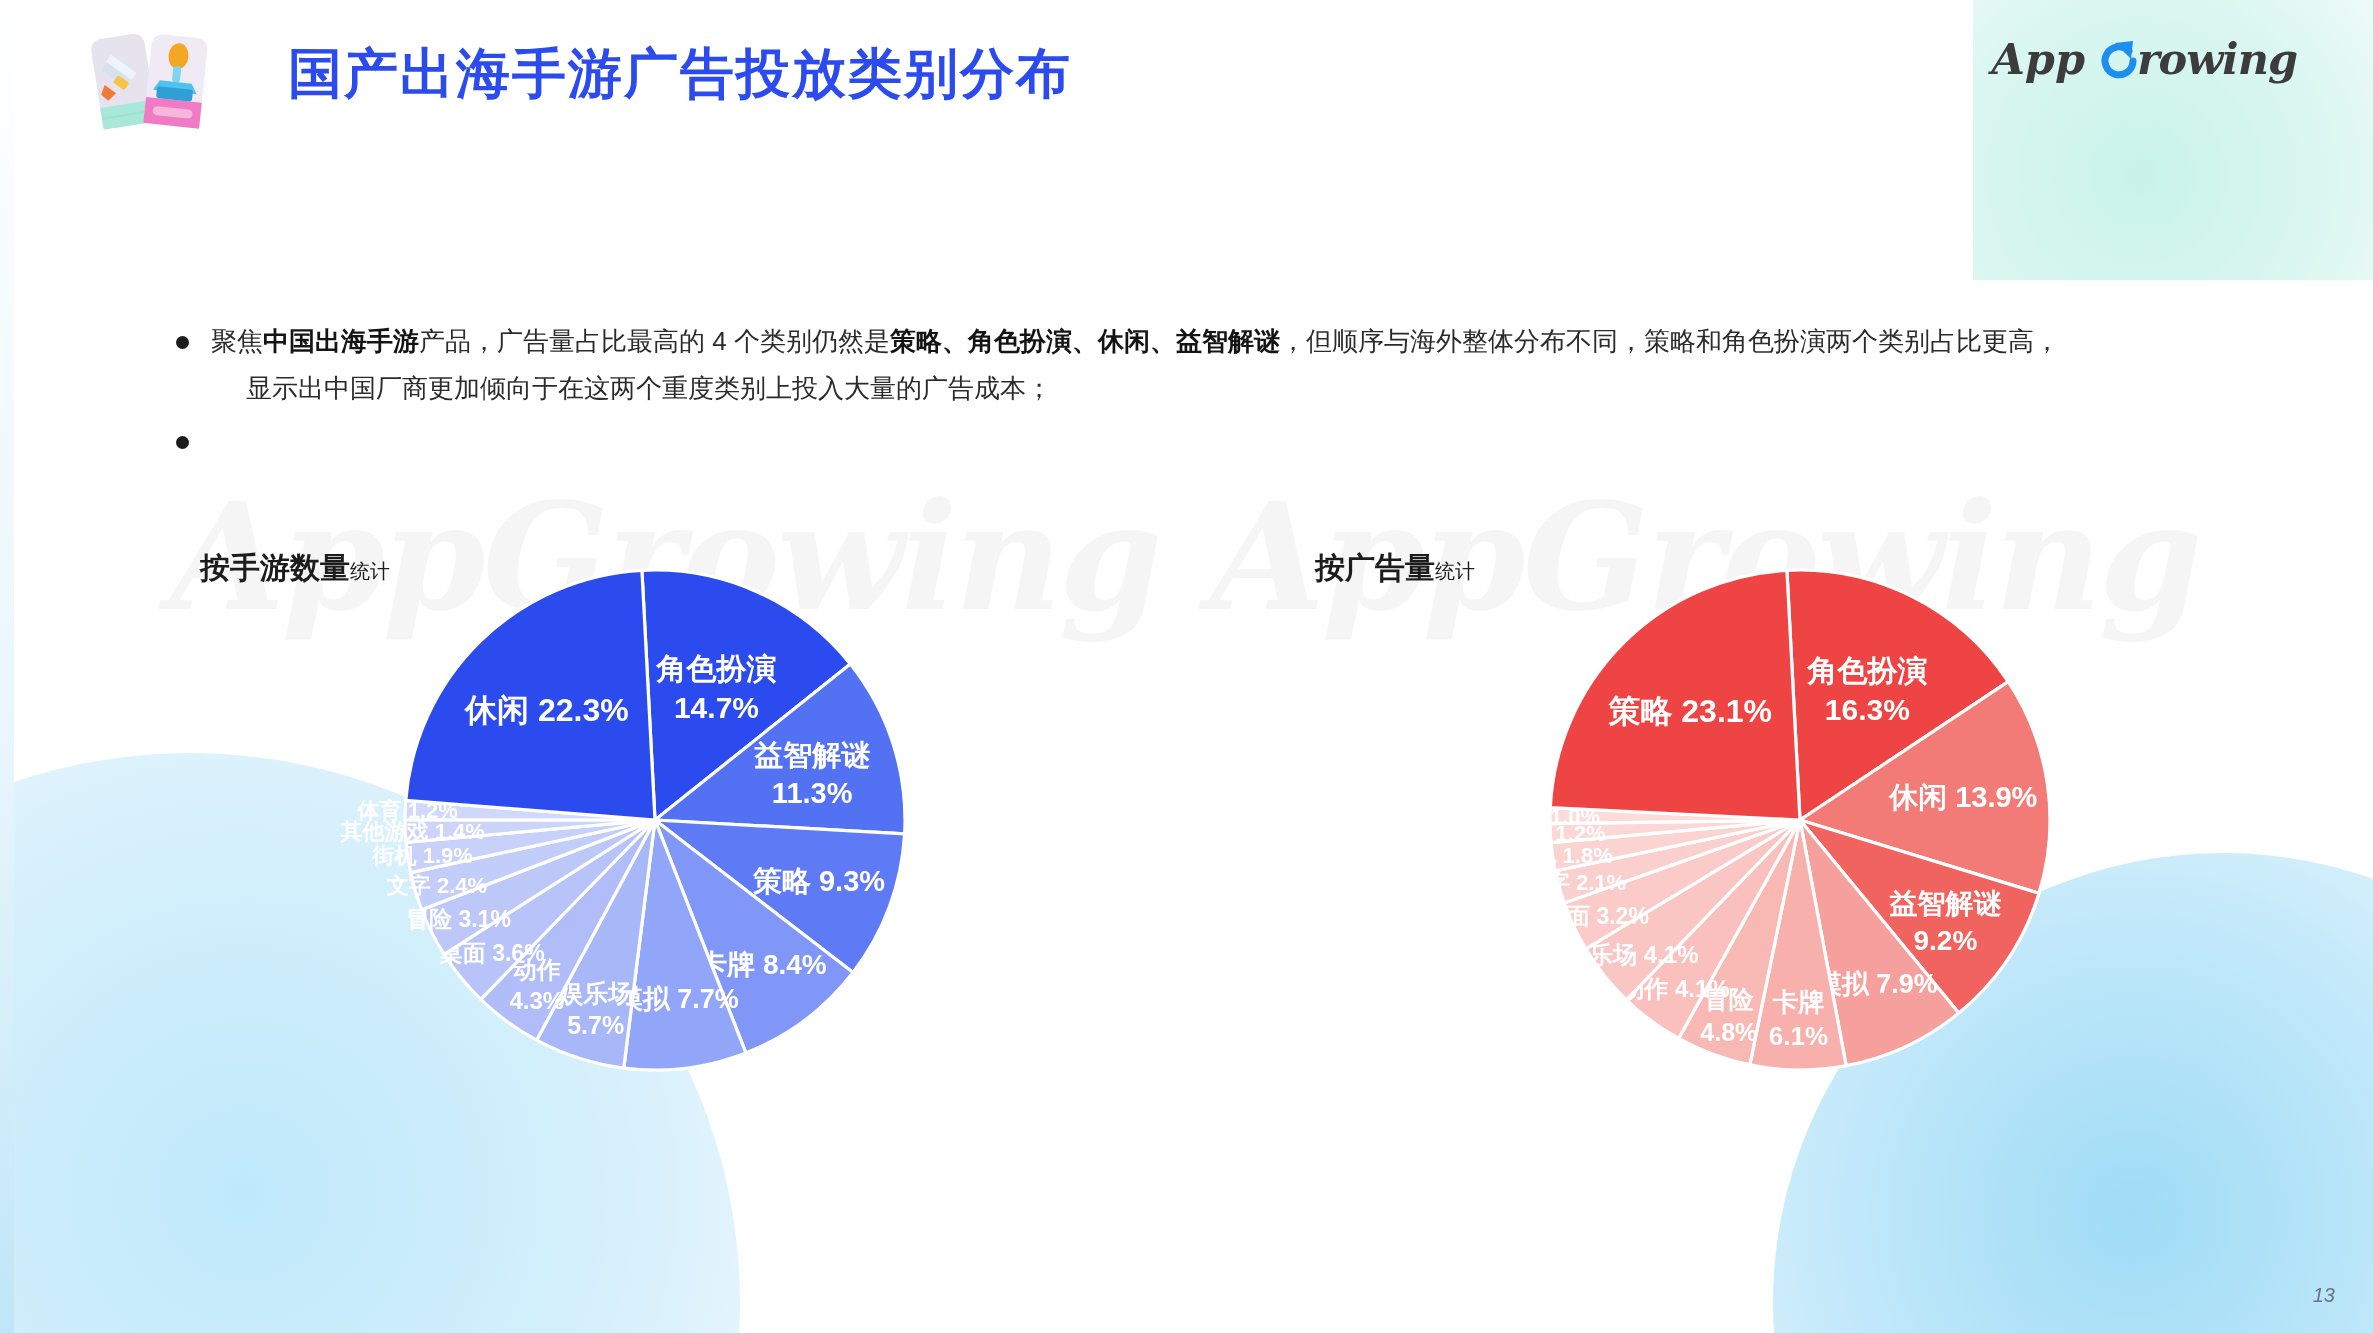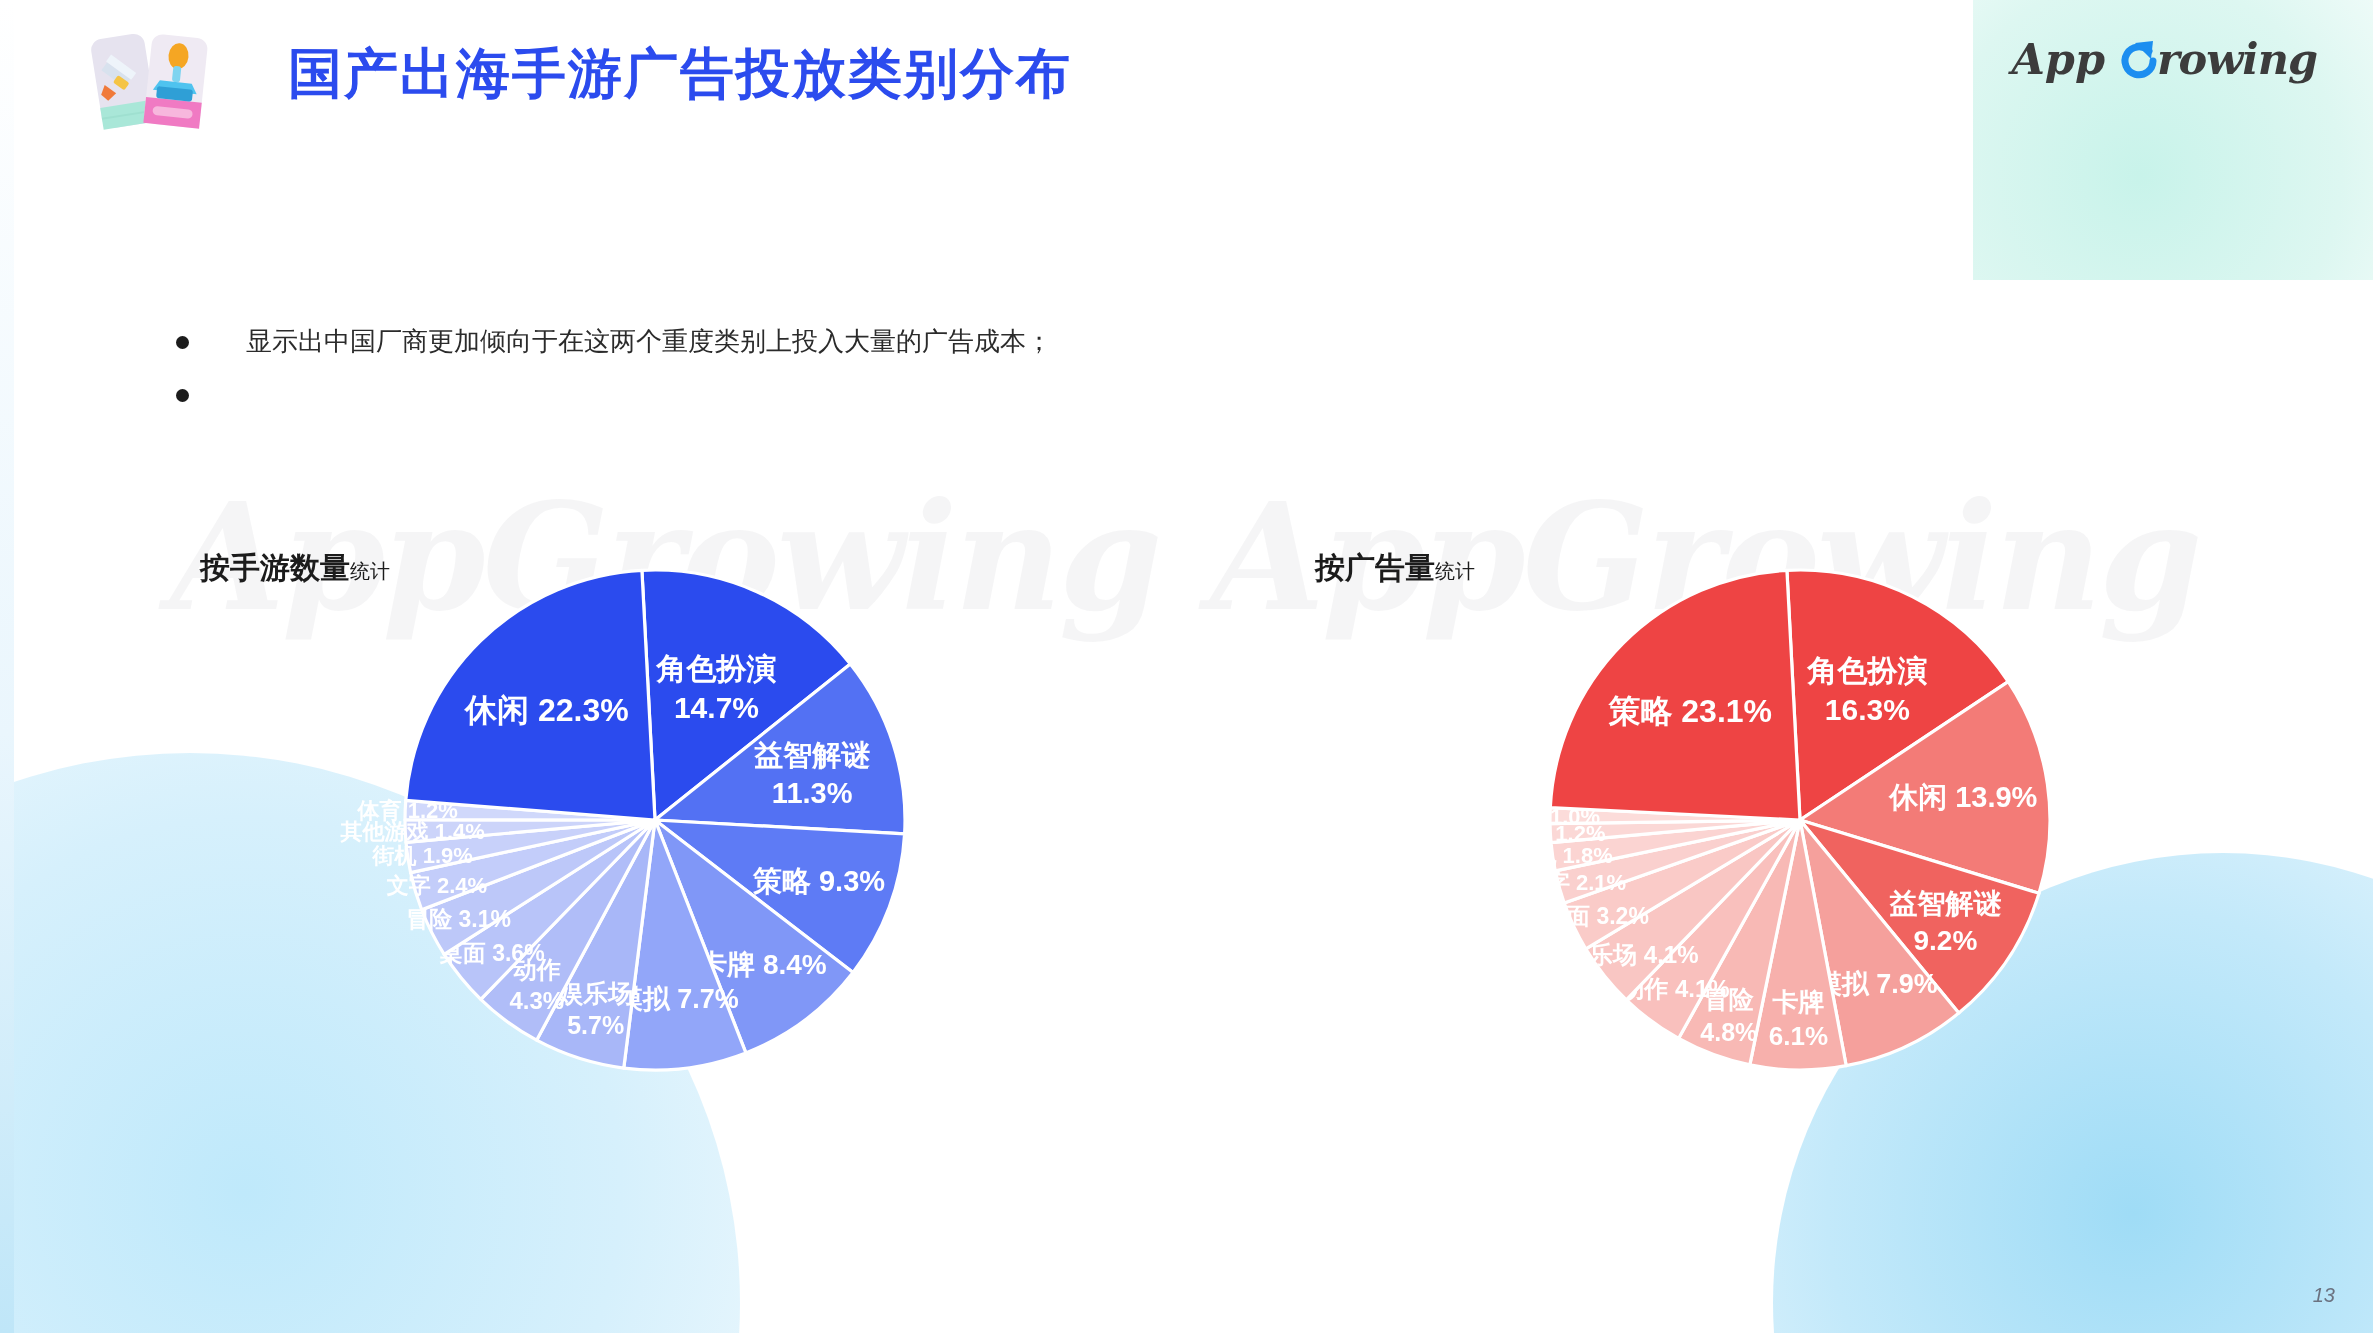--- a/index.html
+++ b/index.html
@@ -48,21 +48,21 @@
     position:absolute; left:90px; top:24px; width:122px; height:108px;
   }
   .title {
     position:absolute; left:288px; top:38px;
     font-size:54px; font-weight:bold; letter-spacing:2px;
     color:#2b4bee;
     font-family:"DejaVu Sans","Liberation Sans",sans-serif;
     white-space:nowrap;
   }
   .logo {
-    position:absolute; right:56px; top:34px;
+    position:absolute; right:76px; top:34px;
     font-size:43px; font-weight:bold;
     color:#3c3c3c;
     font-family:"DejaVu Serif","Liberation Serif",serif;
     font-style:italic;
     display:flex; align-items:center; white-space:nowrap;
   }
   .logo .g-mark { position:relative; display:inline-block; width:50px; height:48px; margin:0 -2px 0 4px;}
   .logo .tail { letter-spacing:-1px; }
 
   
@@ -157,20 +157,21 @@
         </svg>
       </span>
       <span class="tail">rowing</span>
     </div>
   </div>
 
   <div class="bullets" id="bullets">
       <div class="bullet-row">
         <span class="dot"></span>
         <div class="btext">
+          <div><span>聚焦</span><b>中国出海手游</b><span>产品，广告量占比最高的 4 个类别仍然是</span><b>策略、角色扮演、休闲、益智解谜</b><span>，但顺序与海外整体分布不同，策略和角色扮演两个类别占比更高，</span></div>
           <div class="indent">显示出中国厂商更加倾向于在这两个重度类别上投入大量的广告成本；</div>
         </div>
       </div>
       <div class="bullet-row">
         <span class="dot"></span>
       </div>
     </div>
 
   <div class="chart-title" style="left:200px; top:548px;">
     <span>按手游数量</span><span class="sub">统计</span>

